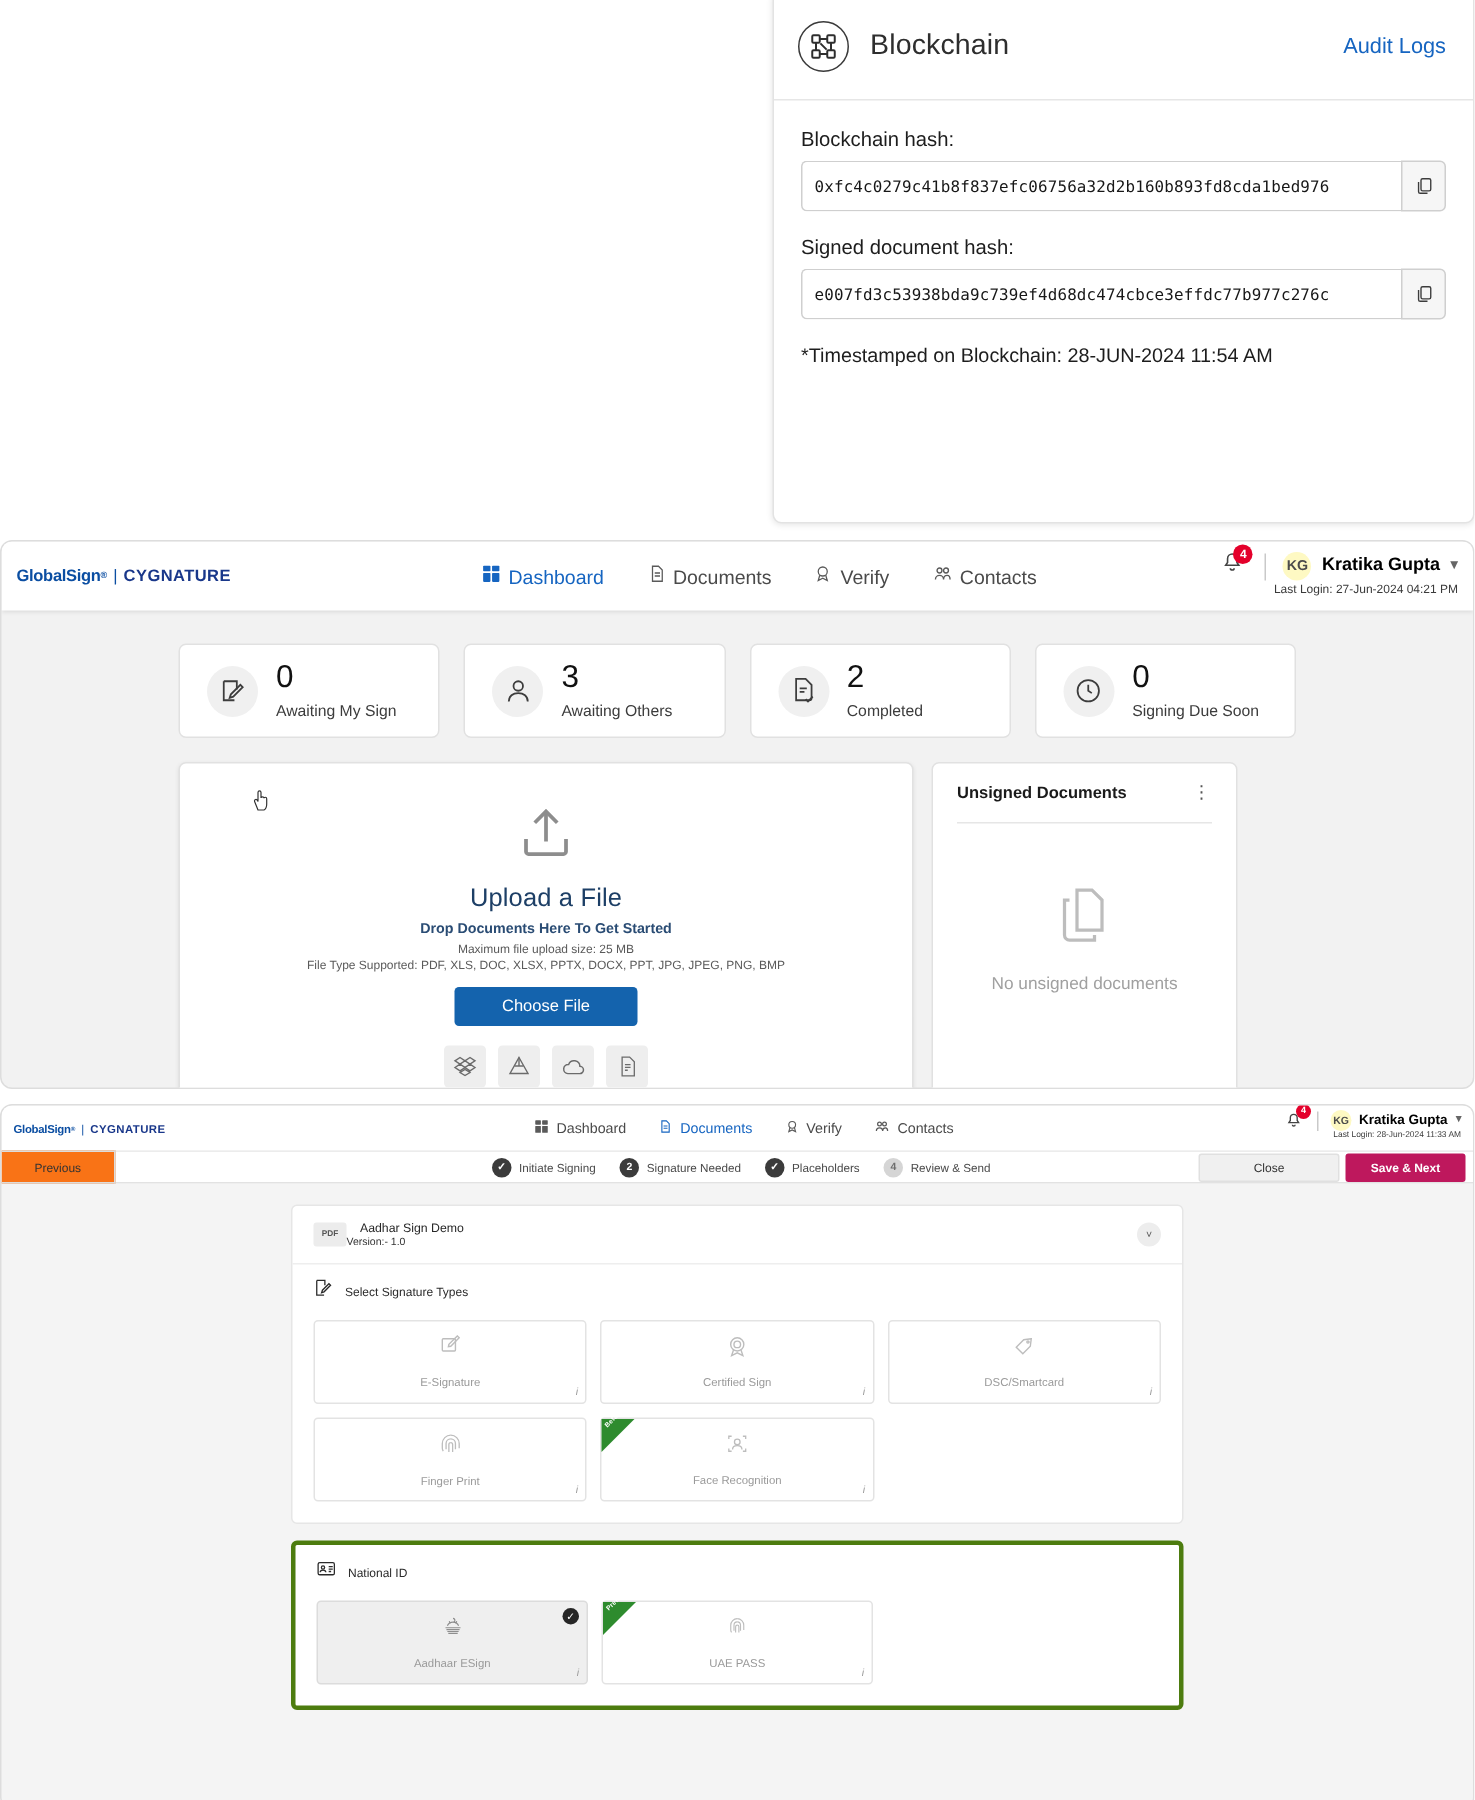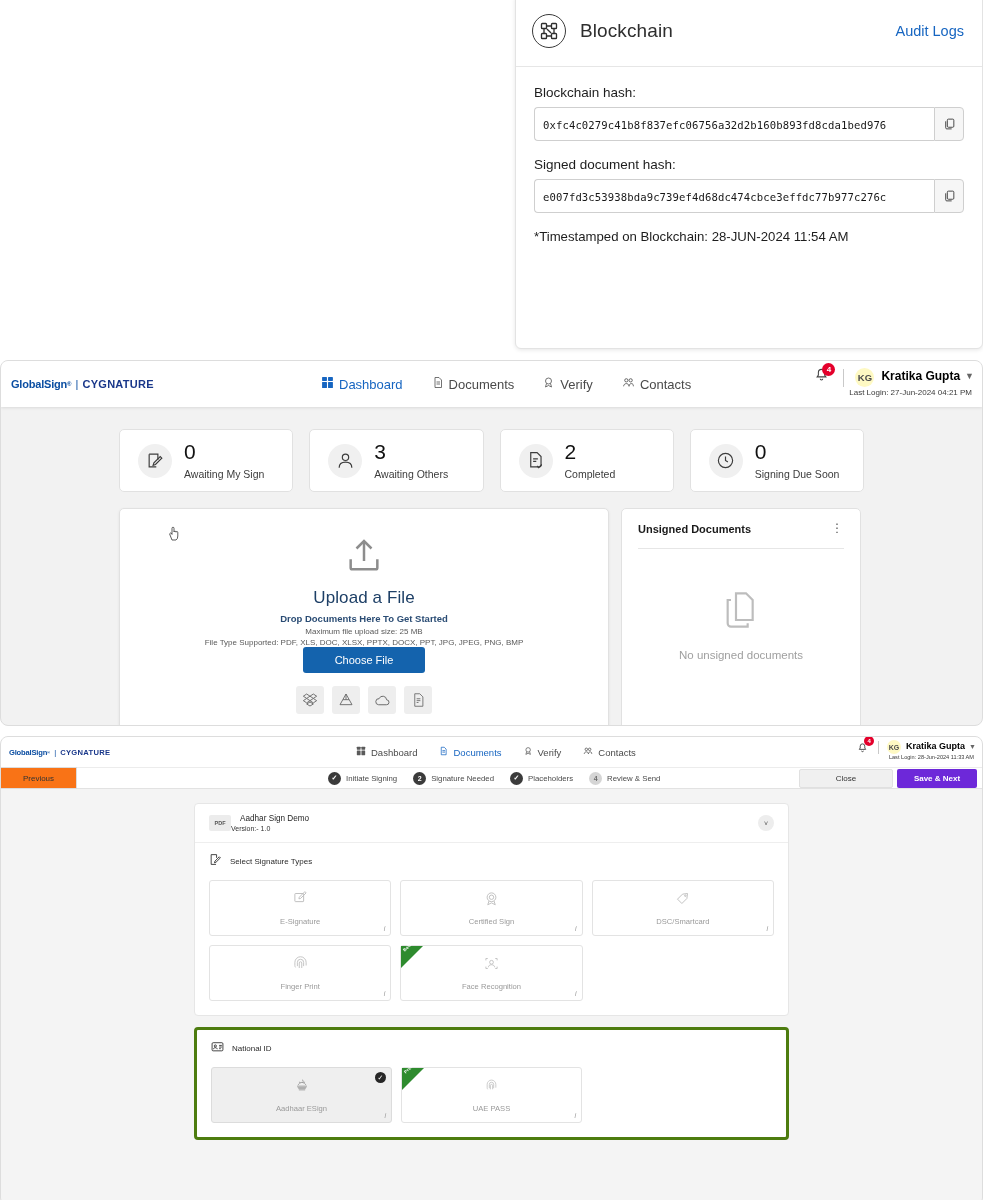--- a/index.html
+++ b/index.html
@@ -107,32 +107,32 @@
   .upload-card {
     width:490px; height:232px; background:#fff; border:1px solid #e1e1e1;
     border-radius:5px; display:flex; flex-direction:column; align-items:center;
     padding-top:27px; box-shadow:0 1px 3px rgba(0,0,0,.07);
   }
   .upl-title { font-size:17px; color:#1d3f66; margin-top:8px; letter-spacing:.1px;}
   .upl-sub1 { font-size:9.5px; color:#2a4c74; font-weight:bold; margin-top:5px; }
   .upl-sub2 { font-size:8px; color:#5a5a5a; margin-top:3px; }
   .upl-sub3 { font-size:8px; color:#5a5a5a; margin-top:2px; }
   .choose-btn {
-    background:#1463ad; color:#fff; font-size:11px;
+    margin-top:10px; background:#1463ad; color:#fff; font-size:11px;
     padding:7px 32px; border-radius:3px; cursor:pointer; border:none;
     font-family:"Liberation Sans", sans-serif;
   }
   .cloud-row { display:flex; gap:8px; margin-top:13px; }
   .cloud-btn {
     width:28px; height:28px; background:#eeeeee; border-radius:3px;
     display:flex; align-items:center; justify-content:center; cursor:pointer;
   }
 
   .unsigned-card {
-    width:240px; height:232px; background:#fff; border:1px solid #e1e1e1;
+    width:204px; height:232px; background:#fff; border:1px solid #e1e1e1;
     border-radius:5px; padding:14px 16px 0 16px;
   }
   .uns-head { display:flex; align-items:center; }
   .uns-title { font-size:11px; font-weight:bold; color:#1a1a1a; }
   .kebab { margin-left:auto; color:#555; font-size:12px; letter-spacing:1px; cursor:pointer; line-height:.6;}
   .uns-rule { height:1px; background:#e6e6e6; margin-top:13px; }
   .uns-empty { display:flex; flex-direction:column; align-items:center; margin-top:40px; }
   .uns-empty-txt { font-size:11.5px; color:#a0a0a0; margin-top:14px; }
 
   
@@ -169,21 +169,21 @@
   .step-dot.current { background:#3b3b3b; }
   .step-dot.todo { background:#d5d5d5; color:#6d6d6d; }
   .step-lbl { font-size:7.8px; color:#4a4a4a; }
   .step-acts { position:absolute; right:5px; display:flex; gap:4px; align-items:center; }
   .btn-close {
     width:94px; height:19px; background:#f0f0f0; border:1px solid #e0e0e0;
     font-size:8px; color:#333; display:flex; align-items:center; justify-content:center;
     border-radius:2px; cursor:pointer;
   }
   .btn-savenext {
-    width:80px; height:19px; background:#6d28d9; color:#fff; font-size:8px;
+    width:80px; height:19px; background:#be185d; color:#fff; font-size:8px;
     display:flex; align-items:center; justify-content:center; border-radius:2px;
     cursor:pointer; font-weight:bold;
   }
 
   .sign-body { padding: 14px 193px 0 193px; }
   .doc-card { background:#fff; border:1px solid #e6e6e6; border-radius:4px; }
   .doc-head { height:38px; display:flex; align-items:center; padding:0 14px; }
   .pdf-chip {
     width:22px; height:16px; background:#ececec; border-radius:2px;
     display:flex; align-items:center; justify-content:center;

